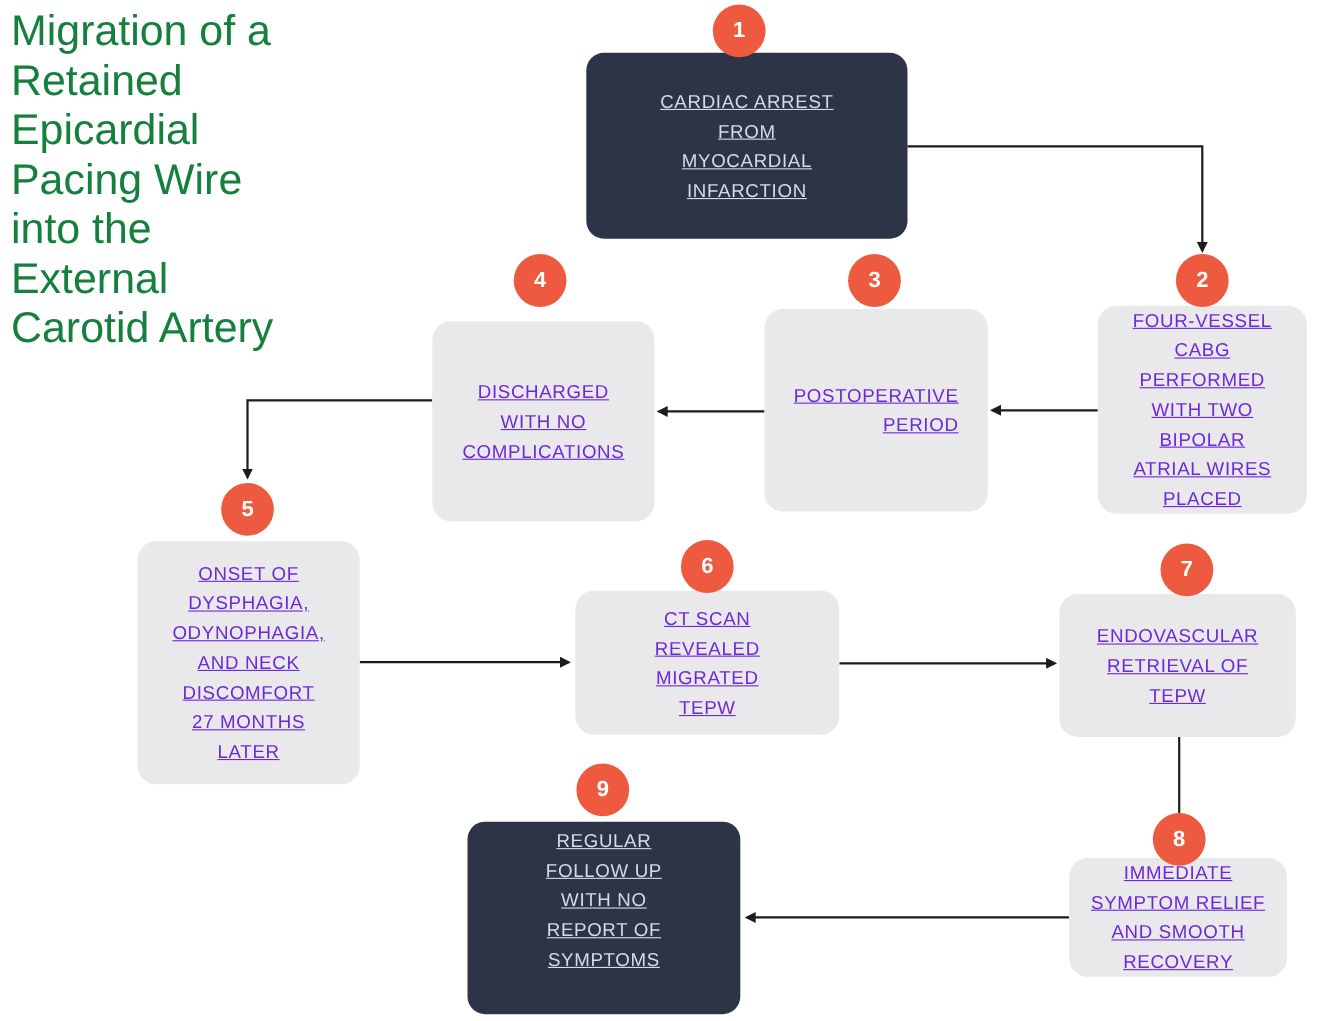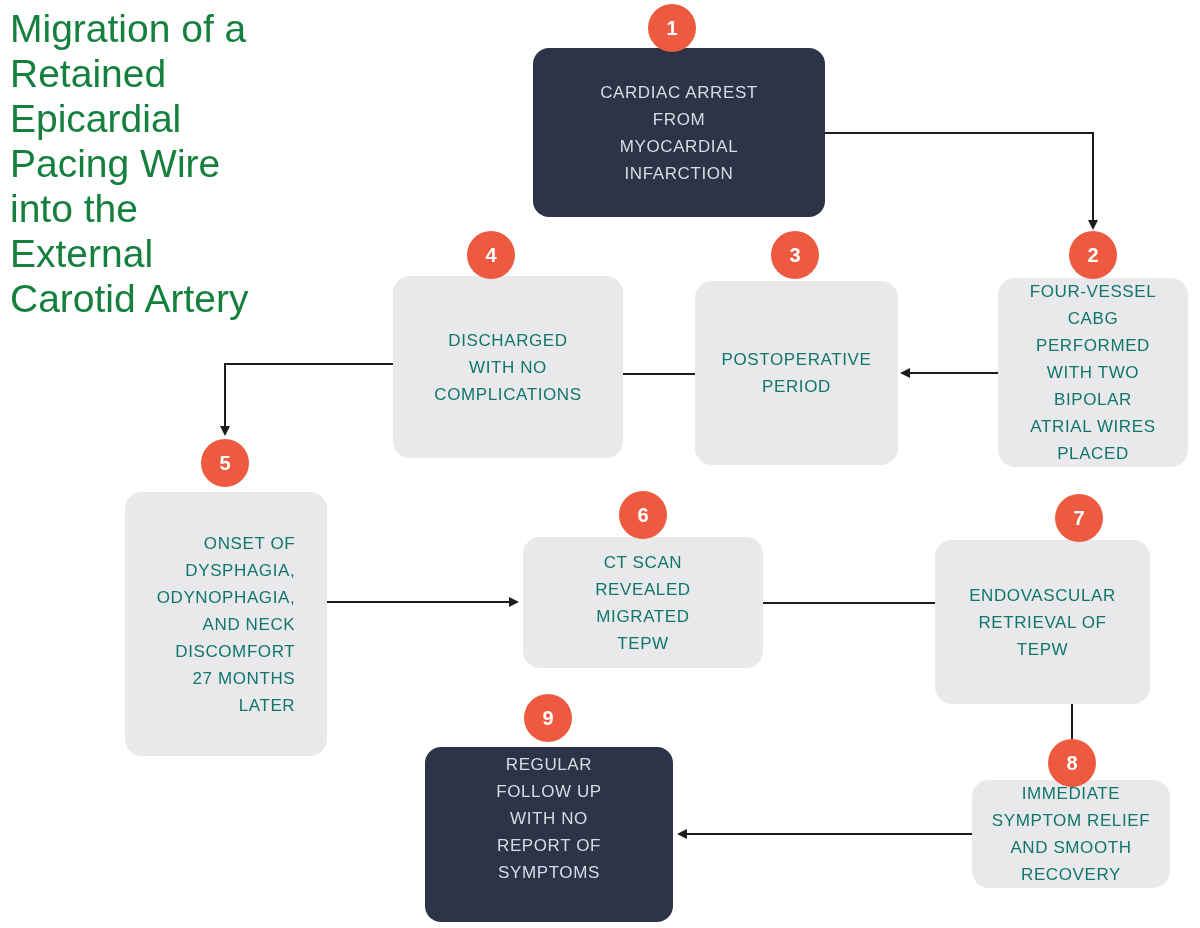--- a/index.html
+++ b/index.html
@@ -30,50 +30,51 @@
   }
   .box {
     position: absolute;
     border-radius: 16px;
     display: flex;
     align-items: center;
     justify-content: center;
     text-align: center;
     box-sizing: border-box;
     padding: 8px 6px;
+    text-decoration: underline;
   }
   .box .lbl {
     font-size: 17px;
     line-height: 27px;
     letter-spacing: 0.6px;
     font-weight: 500;
     white-space: pre-line;
   }
-  .box.light { background: #E9E9EB; color: #0f766e; border-radius: 17px; }
+  .box.light { background: #E9E9EB; color: #6d28d9; border-radius: 17px; }
   .box.dark  { background: #2E3447; color: #D7DBE4; }
   .badge {
     position: absolute;
     width: 48px; height: 48px;
     border-radius: 50%;
     background: #EE5A3F;
     color: #ffffff;
     font-size: 20px;
     font-weight: bold;
     display: flex;
     align-items: center;
     justify-content: center;
   }
   
   .s1 { left: 533px;  top: 48px;  width: 292px; height: 169px; }
   .s2 { left: 998px;  top: 278px; width: 190px; height: 189px; }
-  .s3 { left: 695px;  top: 281px; width: 203px; height: 184px; }
-  .s4 { left: 393px;  top: 276px; width: 230px; height: 182px; }
-  .s5 { left: 125px;  top: 492px; width: 202px; height: 264px; text-align: right; }
+  .s3 { left: 695px;  top: 281px; width: 203px; height: 184px; text-align: right; }
+  .s4 { left: 393px;  top: 292px; width: 202px; height: 182px; }
+  .s5 { left: 125px;  top: 492px; width: 202px; height: 221px; }
   .s6 { left: 523px;  top: 537px; width: 240px; height: 131px; }
-  .s7 { left: 935px;  top: 540px; width: 215px; height: 164px; }
+  .s7 { left: 963px;  top: 540px; width: 215px; height: 130px; }
   .s8 { left: 972px;  top: 780px; width: 198px; height: 108px; }
   .s9 { left: 425px;  top: 747px; width: 248px; height: 175px; padding-bottom: 40px; text-align: center; }
   
   .b1 { left: 648px;  top: 4px;   }
   .b2 { left: 1069px; top: 231px; }
   .b3 { left: 771px;  top: 231px; }
   .b4 { left: 467px;  top: 231px; }
   .b5 { left: 201px;  top: 439px; }
   .b6 { left: 619px;  top: 491px; }
   .b7 { left: 1055px; top: 494px; }

